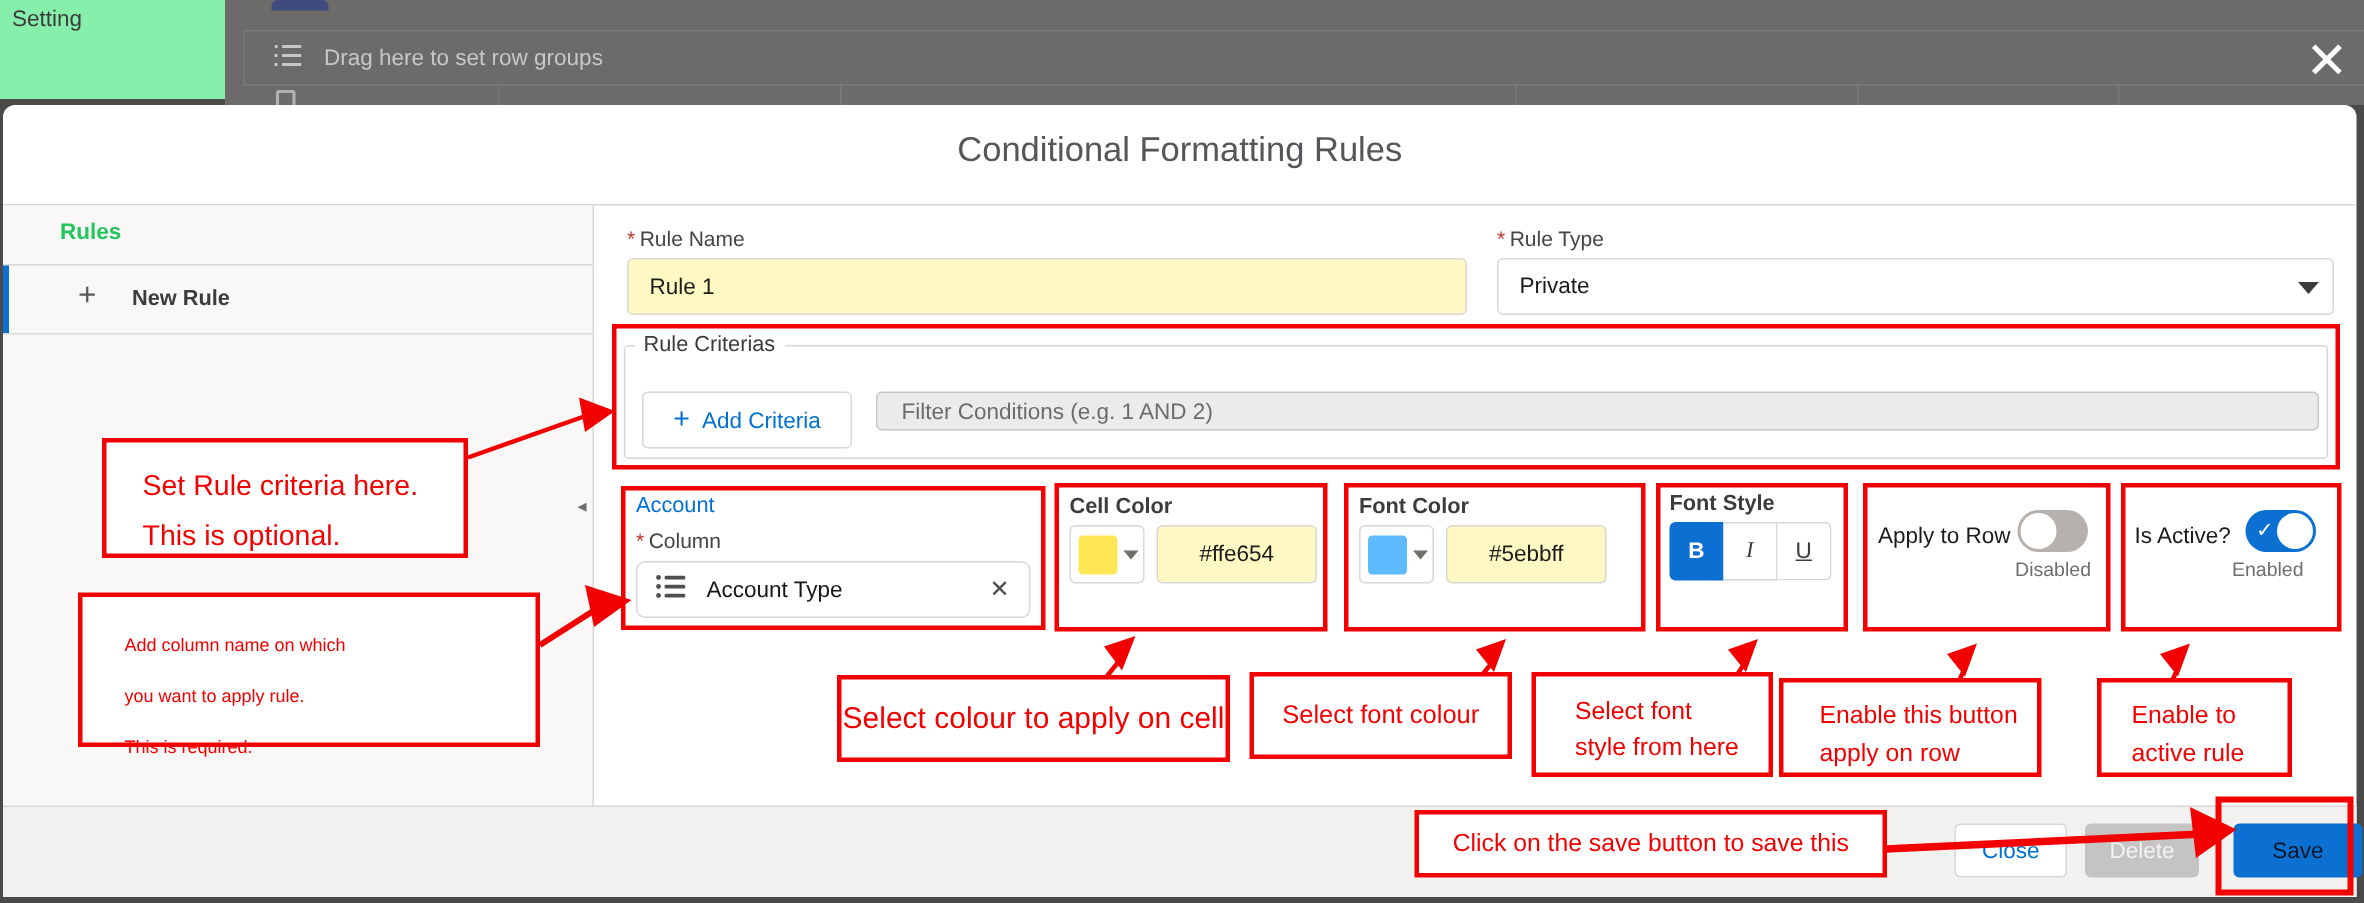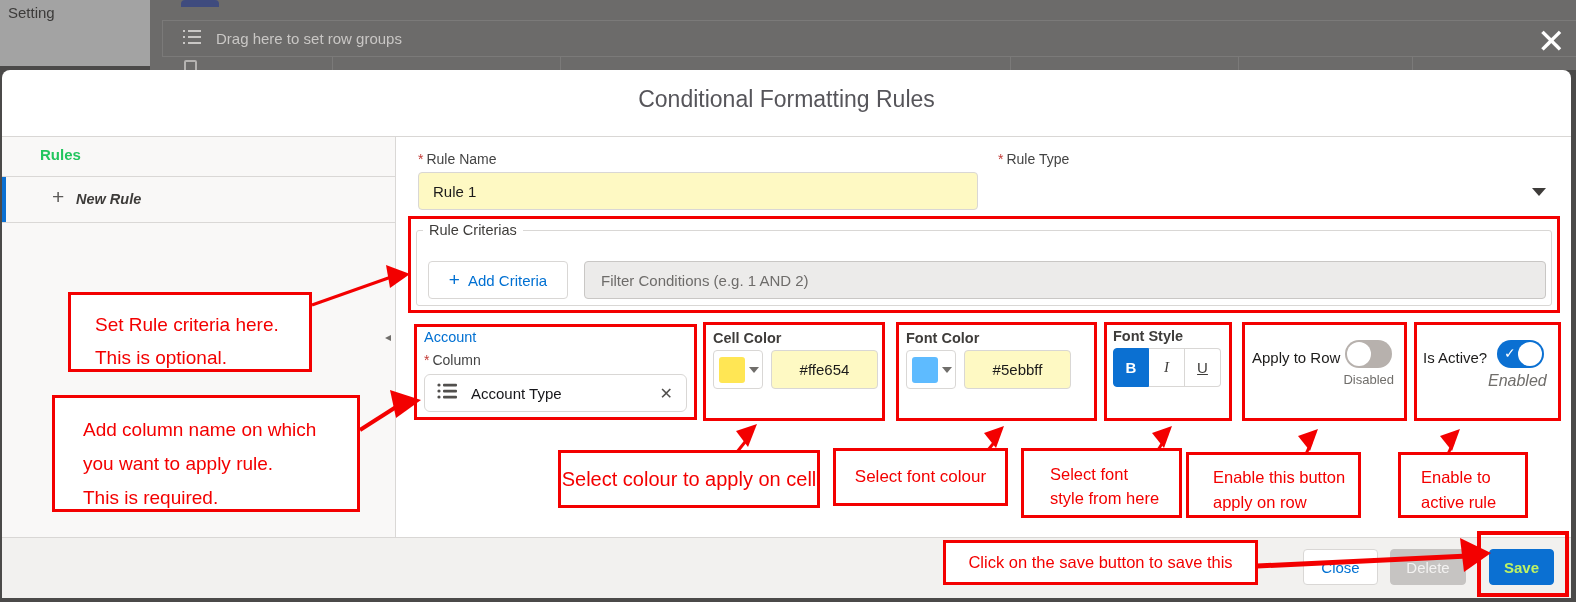--- a/index.html
+++ b/index.html
@@ -1,21 +1,21 @@
 <!DOCTYPE html>
 <html><head>
 <meta charset="utf-8">
 <style>
   html,body{margin:0;padding:0;background:#2b2b2b;}
   *{box-sizing:border-box;font-family:"Liberation Sans",sans-serif;}
   .stage{position:relative;width:1576px;height:602px;overflow:hidden;background:#4b4a49;}
   .abs{position:absolute;}
 
   
-  #top-left{left:0;top:0;width:150px;height:66px;background:#a3a3a3;}
+  #top-left{left:0;top:0;width:150px;height:66px;background:#86efac;}
   #setting-label{left:8px;top:4px;font-size:15px;color:#3c3b3a;}
   #top-grid{left:150px;top:0;width:1426px;height:70px;background:#6c6b6a;}
   #blue-tab{left:181px;top:0;width:38px;height:7px;background:#3f4b7e;border-radius:4px 4px 0 0;}
   #grid-header-row{left:162px;top:20px;width:1414px;height:37px;border-top:1px solid #7b7a79;border-bottom:1px solid #7b7a79;border-left:1px solid #7b7a79;}
   #drag-icon{left:183px;top:28px;color:#c9c7c5;}
   #drag-label{left:216px;top:30px;font-size:15px;color:#c9c7c5;}
   .grid-vline{top:57px;width:1px;height:13px;background:#7b7a79;}
   #grid-checkbox{left:184px;top:60px;width:13px;height:13px;border:2px solid #b5b3b1;border-radius:2px;}
   #overlay-close{left:1537px;top:24px;font-size:34px;color:#ffffff;cursor:pointer;line-height:1;}
 
@@ -24,40 +24,40 @@
   #modal-title{left:2px;top:86px;width:1569px;text-align:center;font-size:23px;font-weight:300;color:#56555a;}
   #header-divider{left:2px;top:136px;width:1569px;border-top:1px solid #d9d7d5;}
 
   
   #sidebar{left:2px;top:137px;width:394px;height:400px;background:#f9f8f7;border-right:1px solid #dad8d6;}
   #rules-header{left:40px;top:146px;font-size:15px;font-weight:700;color:#22c55e;}
   #sidebar-div1{left:2px;top:176px;width:394px;border-top:1px solid #dad8d6;}
   #new-rule-item{left:2px;top:177px;width:394px;height:45px;cursor:pointer;}
   #new-rule-bar{left:2px;top:177px;width:4px;height:45px;background:#0b70d2;}
   #new-rule-plus{left:52px;top:185px;font-size:21px;color:#5c5a58;}
-  #new-rule-label{left:76px;top:191px;font-size:14.5px;font-weight:700;color:#3e3c3a;font-style:italic;}
+  #new-rule-label{left:88px;top:191px;font-size:14.5px;font-weight:700;color:#3e3c3a;}
   #sidebar-div2{left:2px;top:222px;width:394px;border-top:1px solid #dad8d6;}
   #collapse-icon{left:385px;top:330px;font-size:12px;color:#706e6b;}
 
   
   .fld-label{font-size:14px;color:#444;}
   .req{color:#c23934;margin-right:3px;}
   .sf-input{border:1px solid #d9d7d5;border-radius:4px;background:#fef9c3;font-size:15px;color:#1c1b1a;padding:0 14px;outline:none;}
   #rule-name-label{left:418px;top:151px;}
   #rule-name-input{left:418px;top:172px;width:560px;height:38px;}
   #rule-type-label{left:998px;top:151px;}
   #rule-type-select{left:998px;top:172px;width:558px;height:38px;border:1px solid #d9d7d5;border-radius:4px;font-size:15px;color:#1c1b1a;line-height:36px;padding-left:14px;cursor:pointer;}
   #rule-type-caret{left:1532px;top:188px;width:0;height:0;border-left:7px solid transparent;border-right:7px solid transparent;border-top:8px solid #3e3c3a;}
 
   
   #criterias-fieldset{left:416px;top:222px;width:1136px;height:84px;border:1px solid #d9d7d5;border-radius:3px;margin:0;padding:0;}
   #criterias-fieldset legend{margin-left:6px;padding:0 6px;font-size:14.5px;color:#3e3c3a;}
   #add-criteria-btn{left:428px;top:261px;width:140px;height:38px;background:#fff;border:1px solid #d9d7d5;border-radius:4px;color:#0070d2;font-size:15px;display:flex;align-items:center;justify-content:center;gap:8px;cursor:pointer;}
   #add-criteria-plus{font-size:19px;}
-  #filter-input{left:584px;top:261px;width:962px;height:38px;background:#ecebea;border:1px solid #c9c7c5;border-radius:4px;font-size:15px;color:#6e6c6a;padding:0 16px;outline:none;}
+  #filter-input{left:584px;top:261px;width:962px;height:26px;background:#ecebea;border:1px solid #c9c7c5;border-radius:4px;font-size:15px;color:#6e6c6a;padding:0 16px;outline:none;}
   #filter-input::placeholder{color:#6e6c6a;opacity:1;}
 
   
   .red-box{border:3px solid #f30000;background:transparent;pointer-events:none;}
   #rb-criterias{left:408px;top:216px;width:1152px;height:97px;}
   #rb-column{left:414px;top:324px;width:283px;height:96px;}
   #rb-cell{left:703px;top:322px;width:182px;height:99px;}
   #rb-font{left:896px;top:322px;width:201px;height:99px;}
   #rb-style{left:1104px;top:322px;width:128px;height:99px;}
   #rb-row{left:1242px;top:322px;width:165px;height:99px;}
@@ -94,34 +94,34 @@
 
   
   #apply-row-label{left:1252px;top:349px;font-size:15px;color:#1c1b1a;}
   #apply-row-toggle{left:1345px;top:340px;width:47px;height:28px;background:#b7b1ad;border-radius:14px;cursor:pointer;}
   #apply-row-toggle .knob{position:absolute;left:2px;top:2px;width:24px;height:24px;background:#fff;border-radius:50%;}
   #apply-row-state{left:1336px;top:372px;width:58px;text-align:right;font-size:13px;color:#706e6b;}
   #is-active-label{left:1423px;top:349px;font-size:15px;color:#1c1b1a;}
   #is-active-toggle{left:1497px;top:340px;width:47px;height:28px;background:#0b70d2;border-radius:14px;cursor:pointer;}
   #is-active-toggle .check{position:absolute;left:7px;top:5px;color:#fff;font-size:14px;}
   #is-active-toggle .knob{position:absolute;right:2px;top:2px;width:24px;height:24px;background:#fff;border-radius:50%;}
-  #is-active-state{left:1488px;top:372px;width:58px;text-align:center;font-size:16px;color:#706e6b;font-style:italic;}
+  #is-active-state{left:1488px;top:372px;width:58px;text-align:left;font-size:13px;color:#706e6b;}
 
   
   #footer{left:2px;top:537px;width:1569px;height:61px;background:#f2f1ef;border-top:1px solid #d9d7d5;}
   .ftr-btn{height:36px;border-radius:4px;font-size:15px;display:flex;align-items:center;justify-content:center;cursor:pointer;}
   #close-btn{left:1303px;top:549px;width:75px;background:#fff;border:1px solid #d9d7d5;color:#0070d2;}
   #delete-btn{left:1390px;top:549px;width:76px;background:#c6c4c2;border:1px solid #c6c4c2;color:#f3f2f1;}
-  #save-btn{left:1489px;top:549px;width:65px;background:#0b70d2;border:1px solid #0b70d2;color:#bef264;font-weight:bold;}
+  #save-btn{left:1489px;top:549px;width:86px;background:#0b70d2;border:1px solid #0b70d2;color:#0f172a;}
 
   
   .callout{border:3px solid #f30000;background:#fff;color:#f30000;pointer-events:none;}
   .callout .ln{display:block;}
   #co-criteria{left:68px;top:292px;width:244px;height:80px;padding:13px 0 0 24px;font-size:19px;line-height:33px;}
-  #co-column{left:52px;top:395px;width:308px;height:117px;padding:15px 0 0 28px;font-size:19px;line-height:34px;}
+  #co-column{left:52px;top:395px;width:308px;height:103px;padding:15px 0 0 28px;font-size:12px;line-height:34px;}
   #co-cell{left:558px;top:450px;width:262px;height:58px;font-size:20px;display:flex;align-items:center;justify-content:center;}
   #co-font{left:833px;top:448px;width:175px;height:58px;font-size:17px;display:flex;align-items:center;justify-content:center;}
   #co-style{left:1021px;top:448px;width:161px;height:70px;padding:11px 0 0 26px;font-size:16.5px;line-height:24px;}
   #co-row{left:1186px;top:452px;width:175px;height:66px;padding:10px 0 0 24px;font-size:16.5px;line-height:25px;}
   #co-active{left:1398px;top:452px;width:130px;height:66px;padding:10px 0 0 20px;font-size:16.5px;line-height:25px;}
   #co-save{left:943px;top:540px;width:315px;height:45px;font-size:16.5px;display:flex;align-items:center;justify-content:center;}
 
   #arrows{left:0;top:0;width:1576px;height:602px;pointer-events:none;}
 </style>
 </head>
@@ -167,20 +167,21 @@
   <div class="abs" id="new-rule-item"></div>
   <div class="abs" id="new-rule-bar"></div>
   <span class="abs" id="new-rule-plus">+</span>
   <span class="abs" id="new-rule-label">New Rule</span>
   <div class="abs" id="sidebar-div2"></div>
   <span class="abs" id="collapse-icon">◂</span>
 
   <div class="abs fld-label" id="rule-name-label"><span class="req">*</span><span>Rule Name</span></div>
   <input class="abs sf-input" id="rule-name-input" readonly="" value="Rule 1" style="">
   <div class="abs fld-label" id="rule-type-label"><span class="req">*</span><span>Rule Type</span></div>
+  <div class="abs" id="rule-type-select">Private</div>
   <div class="abs" id="rule-type-caret"></div>
 
   <fieldset class="abs" id="criterias-fieldset">
     <legend>Rule Criterias</legend>
   </fieldset>
   <div class="abs" id="add-criteria-btn">
     <span id="add-criteria-plus">+</span>
     <span>Add Criteria</span>
   </div>
   <input class="abs" id="filter-input" readonly="" placeholder="Filter Conditions (e.g. 1 AND 2)" style="">

